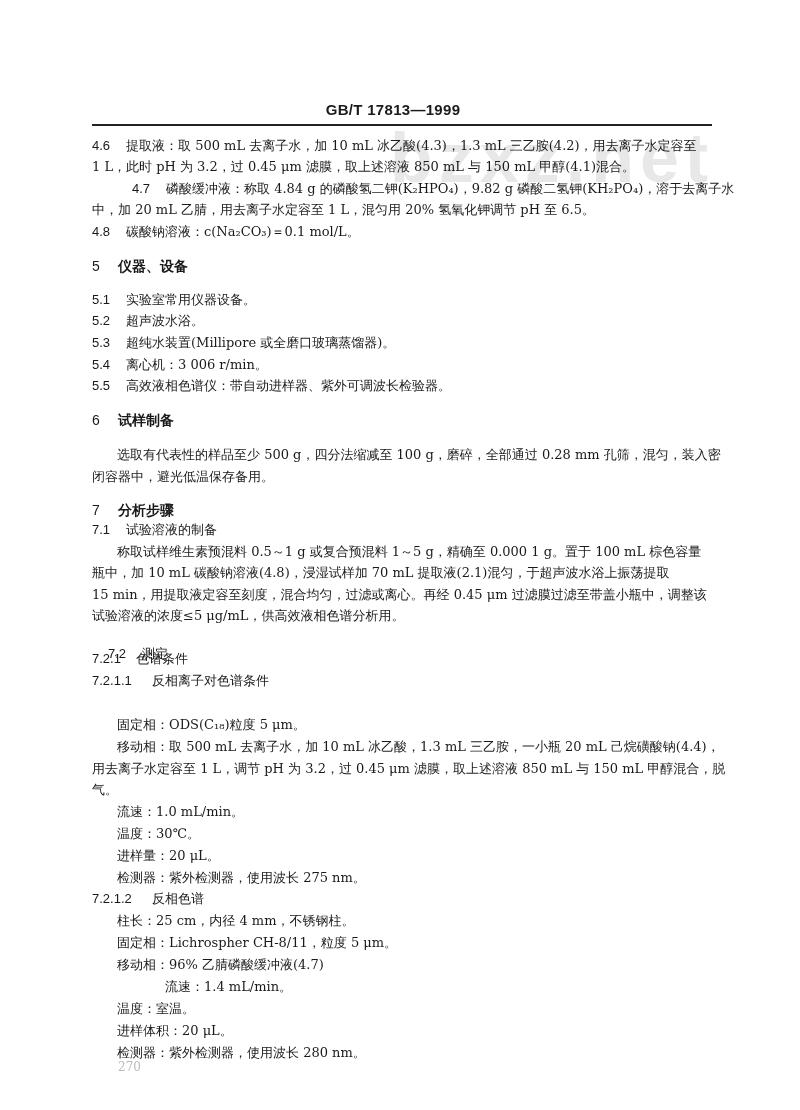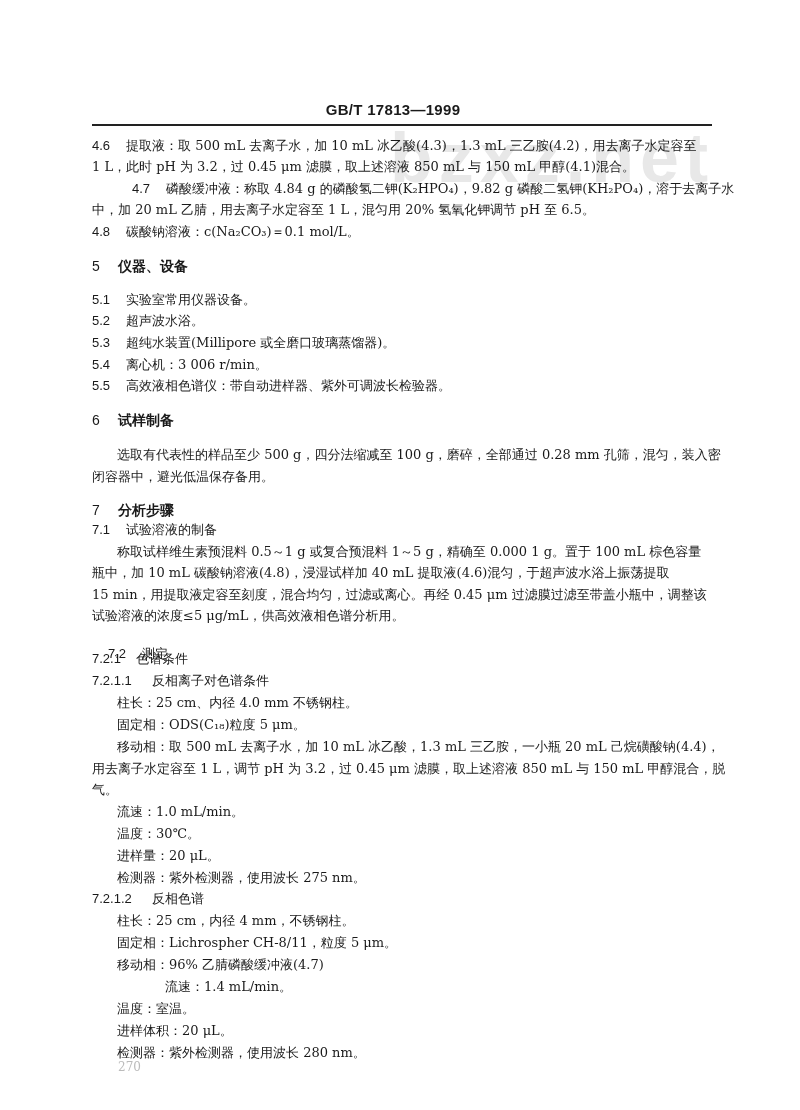--- a/index.html
+++ b/index.html
@@ -58,34 +58,33 @@
   <div class="line" style="top:468px;left:92px;">闭容器中，避光低温保存备用。</div>
 
   <div class="line h1" style="top:501px;left:92px;">
     <span class="num">7</span><span>分析步骤</span>
   </div>
 
   <div class="line sub" style="top:521px;left:92px;">
     <span class="num">7.1</span><span>试验溶液的制备</span>
   </div>
   <div class="line" style="top:543px;left:117px;">称取试样维生素预混料 0.5～1 g 或复合预混料 1～5 g，精确至 0.000 1 g。置于 100 mL 棕色容量</div>
-  <div class="line" style="top:564px;left:92px;">瓶中，加 10 mL 碳酸钠溶液(4.8)，浸湿试样加 40 mL 提取液(4.6)混匀，于超声波水浴上振荡提取</div>
+  <div class="line" style="top:564px;left:92px;">瓶中，加 10 mL 碳酸钠溶液(4.8)，浸湿试样加 70 mL 提取液(2.1)混匀，于超声波水浴上振荡提取</div>
   <div class="line" style="top:586px;left:92px;">15 min，用提取液定容至刻度，混合均匀，过滤或离心。再经 0.45 μm 过滤膜过滤至带盖小瓶中，调整该</div>
   <div class="line" style="top:607px;left:92px;">试验溶液的浓度≤5 μg/mL，供高效液相色谱分析用。</div>
 
   <div class="line sub" style="top:629px;left:108px;margin-top:16px;">
     <span class="num">7.2</span><span>测定</span>
   </div>
   <div class="line sub3" style="top:650px;left:92px;">
     <span class="num">7.2.1</span><span>色谱条件</span>
   </div>
   <div class="line sub4" style="top:672px;left:92px;">
     <span class="num">7.2.1.1</span><span>反相离子对色谱条件</span>
   </div>
-  <div class="line" style="top:694px;left:117px;">柱长：25 cm、内径 4.0 mm 不锈钢柱。</div>
   <div class="line" style="top:716px;left:117px;">固定相：ODS(C₁₈)粒度 5 μm。</div>
   <div class="line" style="top:738px;left:117px;">移动相：取 500 mL 去离子水，加 10 mL 冰乙酸，1.3 mL 三乙胺，一小瓶 20 mL 己烷磺酸钠(4.4)，</div>
   <div class="line" style="top:760px;left:92px;">用去离子水定容至 1 L，调节 pH 为 3.2，过 0.45 μm 滤膜，取上述溶液 850 mL 与 150 mL 甲醇混合，脱</div>
   <div class="line" style="top:781px;left:92px;">气。</div>
   <div class="line" style="top:803px;left:117px;">流速：1.0 mL/min。</div>
   <div class="line" style="top:825px;left:117px;">温度：30℃。</div>
   <div class="line" style="top:847px;left:117px;">进样量：20 μL。</div>
   <div class="line" style="top:869px;left:117px;">检测器：紫外检测器，使用波长 275 nm。</div>
 
   <div class="line sub4" style="top:890px;left:92px;">

